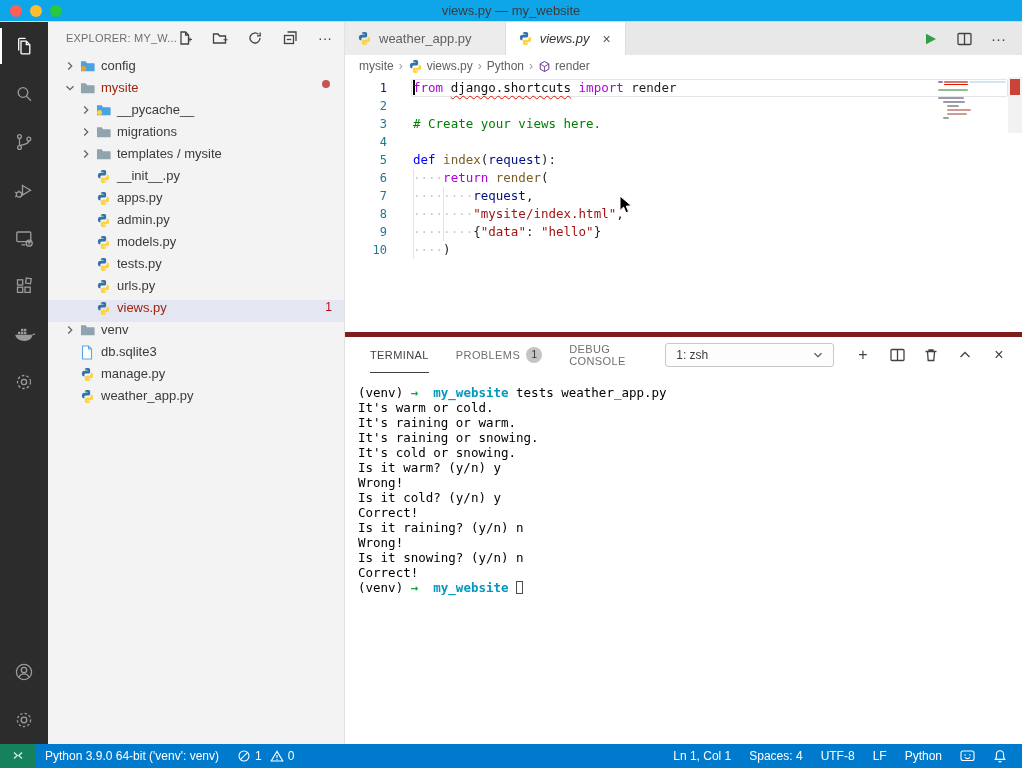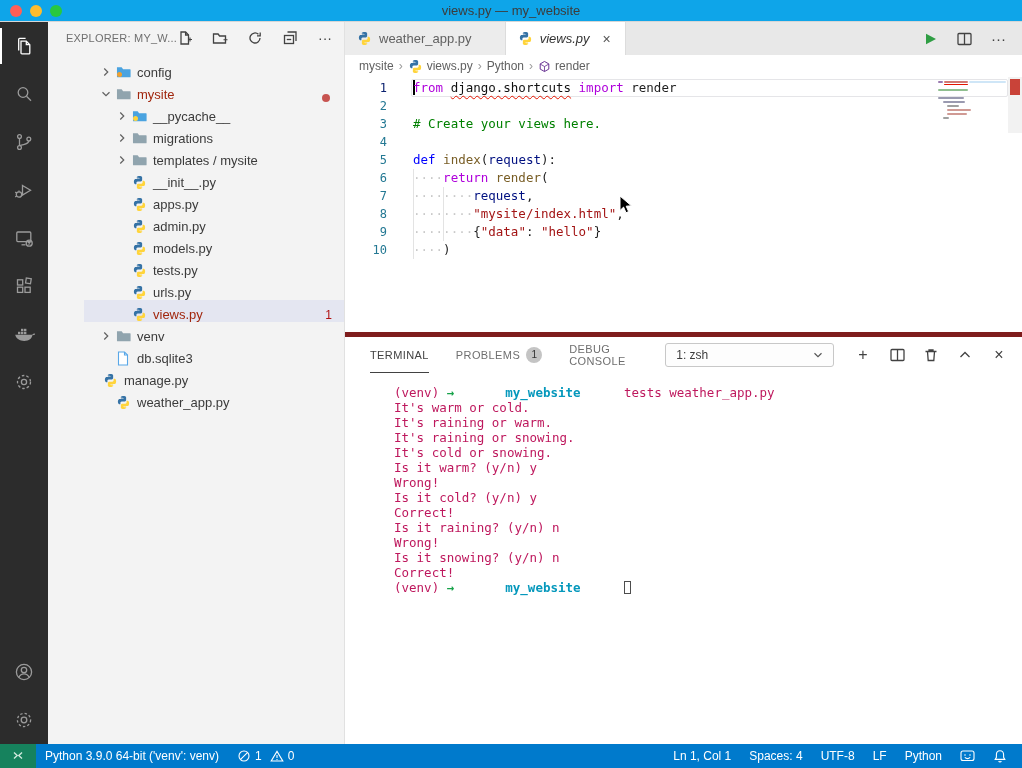--- a/index.html
+++ b/index.html
@@ -28,21 +28,21 @@
 
   
   .sidebar { position:absolute; left:48px; top:22px; width:297px; height:722px;
     background:#f3f3f3; border-right:1px solid #e1e1e1; }
   .sb-header { height:32px; display:flex; align-items:center; padding:0 12px 0 18px; }
   .sb-title { font-size:11px; color:#6f6f6f; letter-spacing:.2px; white-space:nowrap; }
   .sb-actions { margin-left:auto; display:flex; align-items:center; gap:19px; padding-right:12px; color:#424242; }
   .sb-actions .act { width:16px; height:16px; display:flex; align-items:center; justify-content:center; cursor:pointer; font-size:14px; color:#424242; }
 
   .tree { margin-top:4px; }
-  .trow { height:22px; display:flex; align-items:flex-end; font-size:13px; color:#3b3b3b; cursor:pointer; position:relative;margin-left:36px; }
+  .trow { height:22px; display:flex; align-items:flex-start; font-size:13px; color:#3b3b3b; cursor:pointer; position:relative; }
   .trow.selected { background:#e4e6f1; }
   .trow .chev { width:16px; height:16px; display:flex; align-items:center; justify-content:center; flex:none; }
   .trow .ficon { width:18px; height:16px; display:flex; align-items:center; justify-content:center; flex:none; margin-right:5px; }
   .trow .lbl { white-space:nowrap; }
   .trow.err .lbl { color:#a1260d; }
   .trow .badge { position:absolute; right:12px; color:#b01011; font-size:12px; }
   .trow .dotbadge { position:absolute; right:14px; width:8px; height:8px; border-radius:50%; background:#c75450; }
 
   
   .editor-region { position:absolute; left:345px; top:22px; width:677px; height:310px; background:#fff; }
@@ -96,21 +96,21 @@
   .shellsel { margin-left:auto; width:185px; height:24px; border:1px solid #c8c8c8; border-radius:3px;
     background:#fdfdfd; display:flex; align-items:center; font-size:12px; color:#3c3c3c;
     padding:0 8px 0 10px; cursor:pointer; }
   .shellsel .dd { margin-left:auto; color:#555; display:flex; }
   .panel-actions { display:flex; align-items:center; gap:16px; padding:0 14px 0 20px; color:#424242; }
   .panel-actions .act { cursor:pointer; display:flex; align-items:center; justify-content:center; font-size:16px; width:18px; height:18px; }
 
   .terminal { padding:12px 0 0 13px; font-family:"DejaVu Sans Mono", monospace;
     font-size:12.5px; line-height:15px; color:#333; }
   .tline { white-space:pre; }
-  .t-d{ color:#be185d;margin-left:36px; } .t-g{ color:#16a249; font-weight:bold; } .t-c{ color:#0598bc; font-weight:bold; }
+  .t-d{ color:#000000; } .t-g{ color:#16a249; font-weight:bold; } .t-c{ color:#0598bc; font-weight:bold; }
   .tcursor { display:inline-block; width:7px; height:13px; border:1px solid #4d4d4d; vertical-align:-2px; }
 
   
   .statusbar { position:absolute; left:0; top:744px; width:1022px; height:24px;
     background:#007acc; color:#fff; display:flex; align-items:center; font-size:12px; }
   .sb-remote { width:36px; height:24px; background:#16825d; display:flex; align-items:center;
     justify-content:center; cursor:pointer; flex:none; }
   .st-item { display:flex; align-items:center; gap:4px; padding:0 9px; height:24px; cursor:pointer; white-space:nowrap; }
   .st-right { margin-left:auto; display:flex; align-items:center; padding-right:6px; }
   .st-item svg { display:block; }
@@ -402,21 +402,21 @@
         <div class="trow" style="padding-left: 14px;">
           <span class="chev"></span>
           <span class="ficon">
             <svg width="14" height="15" viewBox="0 0 14 15">
               <path d="M2.5 1h6l3 3v10h-9z" fill="#fff" stroke="#59a7e8" stroke-width="1.1"></path>
               <path d="M8.5 1v3h3" fill="none" stroke="#59a7e8" stroke-width="1.1"></path>
             </svg>
           </span>
           <span class="lbl">db.sqlite3</span>
         </div>
-        <div class="trow" style="padding-left: 1px;">
+        <div class="trow" style="padding-left: 14px;">
           <span class="chev"></span>
           <span class="ficon">
             <svg width="15" height="15" viewBox="0 0 16 16">
               <path fill="#3572A5" d="M7.9 1C5 1 5.2 2.3 5.2 2.3v1.5h2.9v.4H3.9S2 4 2 7s1.7 2.9 1.7 2.9h1V8.4S4.6 6.8 6.3 6.8h2.9s1.6 0 1.6-1.5V2.6S11.1 1 7.9 1zM6.3 1.9a.5.5 0 1 1 0 1 .5.5 0 0 1 0-1z"></path>
               <path fill="#FFD43B" d="M8.1 15c2.9 0 2.7-1.3 2.7-1.3v-1.5H7.9v-.4h4.2S14 12 14 9s-1.7-2.9-1.7-2.9h-1v1.5s.1 1.6-1.6 1.6H6.8s-1.6 0-1.6 1.5v2.7S4.9 15 8.1 15zm1.6-.9a.5.5 0 1 1 0-1 .5.5 0 0 1 0 1z"></path>
             </svg>
           </span>
           <span class="lbl">manage.py</span>
         </div>
         <div class="trow" style="padding-left: 14px;">

